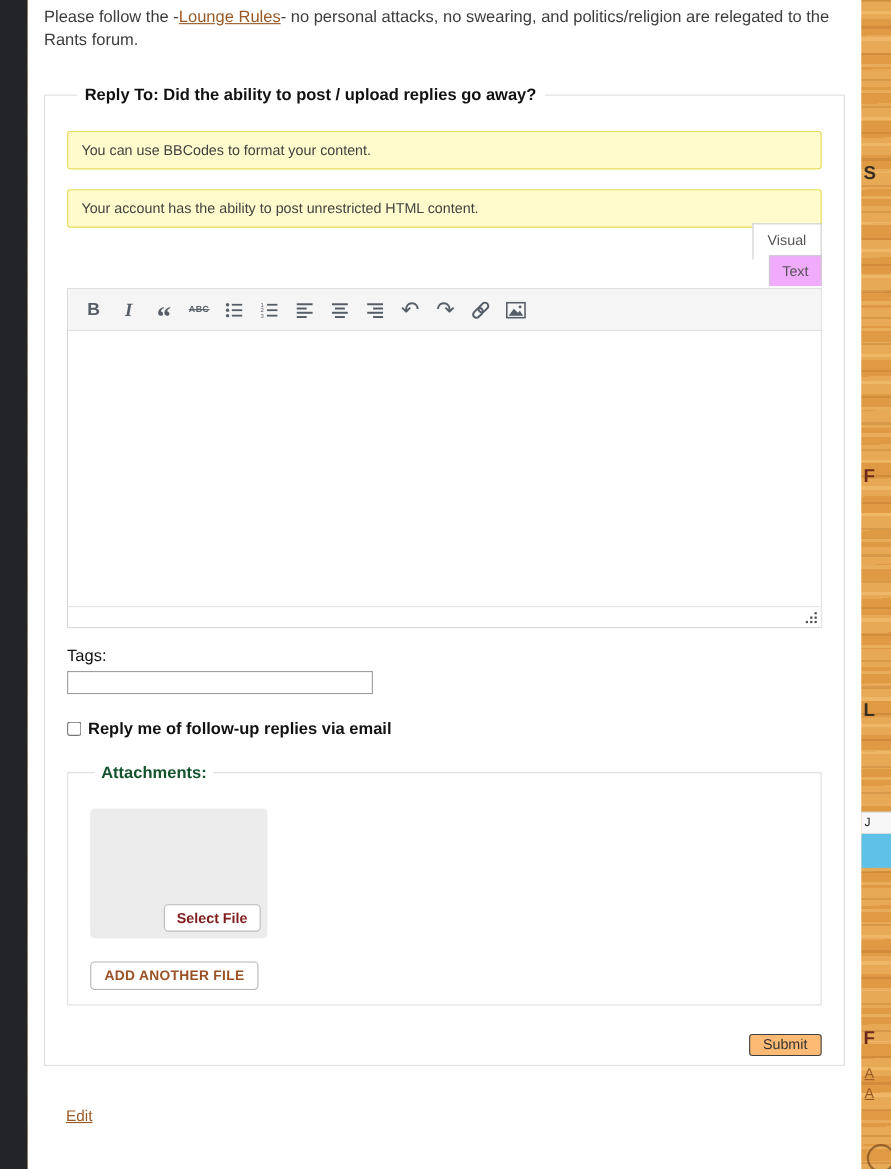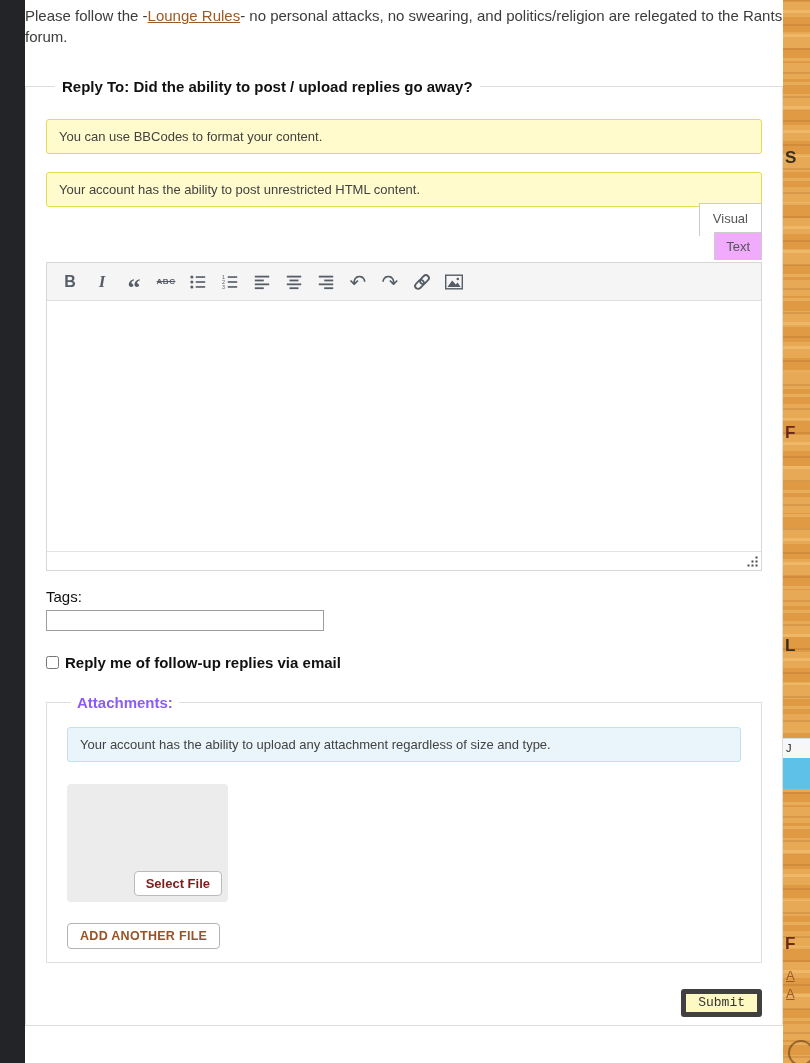--- a/index.html
+++ b/index.html
@@ -24,21 +24,21 @@
   }
 
   
   .left-strip {
     position: absolute; left: 0; top: 0; bottom: 0; width: 25px;
     background: #222427; z-index: 3;
   }
   .main-panel {
     position: absolute; left: 25px; top: 0; bottom: 0; width: 758px;
     background: #ffffff; z-index: 2;
-    padding: 0 0;
+    padding: 0 15px;
   }
 
   
   .sidebar-layer { position: absolute; left: 0; top: 0; width: 810px; height: 1063px; z-index: 1; }
   .frag { position: absolute; white-space: nowrap; }
   .frag-heading { font-weight: bold; font-size: 17px; color: #3a2d22; }
   .frag-heading-maroon { font-weight: bold; font-size: 17px; color: #6b2a1c; }
   .frag-link { font-size: 13px; color: #9a5a28; text-decoration: underline; }
   .frag-s  { left: 785px; top: 148px; }
   .frag-f1 { left: 785px; top: 423px; }
@@ -150,21 +150,21 @@
   .subscribe-row input[type="checkbox"] { width: 13px; height: 13px; margin: 0 6px 0 0; }
   .subscribe-label { font-size: 15px; font-weight: bold; color: #111; }
 
   
   fieldset.attachments-fieldset {
     margin: 23px 0 0 0;
     border: 1px solid #dedede;
     padding: 2px 20px 13px 20px;
   }
   fieldset.attachments-fieldset > legend {
-    font-size: 15px; font-weight: bold; color: #8b5cf6;
+    font-size: 15px; font-weight: bold; color: #14532d;
     padding: 0 6px; margin-left: 4px;
   }
   .upload-box {
     margin-top: 22px; width: 161px; height: 118px;
     background: #ececec; border-radius: 4px; position: relative;
   }
   .select-file-btn {
     position: absolute; right: 6px; bottom: 6px;
     background: #fff; border: 1px solid #bbb; border-radius: 4px;
     font-size: 13px; font-weight: bold; color: #7f1d1d;
@@ -175,23 +175,23 @@
     margin-top: 21px;
     background: #fff; border: 1px solid #b4b4b4; border-radius: 4px;
     font-size: 12.5px; font-weight: bold; color: #9a5124; letter-spacing: 0.3px;
     padding: 5px 12px; cursor: pointer;
     font-family: "Liberation Sans", sans-serif;
   }
 
   
   .submit-row { margin-top: 26px; text-align: right; }
   .submit-btn {
-    background: #fef9c3; border: 5px solid #404040; border-radius: 3px;
+    background: #fdba74; border: 1px solid #404040; border-radius: 3px;
     font-size: 13px; color: #333; padding: 1px 12px 2px 12px; cursor: pointer;
-    font-family: Liberation Mono, monospace;
+    font-family: Liberation Sans, sans-serif;
   }
 
   .edit-row { margin: 37px 0 0 20px; }
   .edit-link { font-size: 14px; }
 
   svg { display: block; }
 </style>
 </head>
 <body>
 
@@ -320,21 +320,20 @@
     <div class="tags-label">Tags:</div>
     <input class="tags-input" type="text" value="" style="">
 
     <div class="subscribe-row">
       <input type="checkbox" style="">
       <span class="subscribe-label">Reply me of follow-up replies via email</span>
     </div>
 
     <fieldset class="attachments-fieldset">
       <legend>Attachments:</legend>
-      <div class="notice notice-blue">Your account has the ability to upload any attachment regardless of size and type.</div>
       <div class="upload-box">
         <button class="select-file-btn">Select File</button>
       </div>
       <button class="add-file-btn">ADD ANOTHER FILE</button>
     </fieldset>
 
     <div class="submit-row">
       <button class="submit-btn">Submit</button>
     </div>
   </fieldset>

